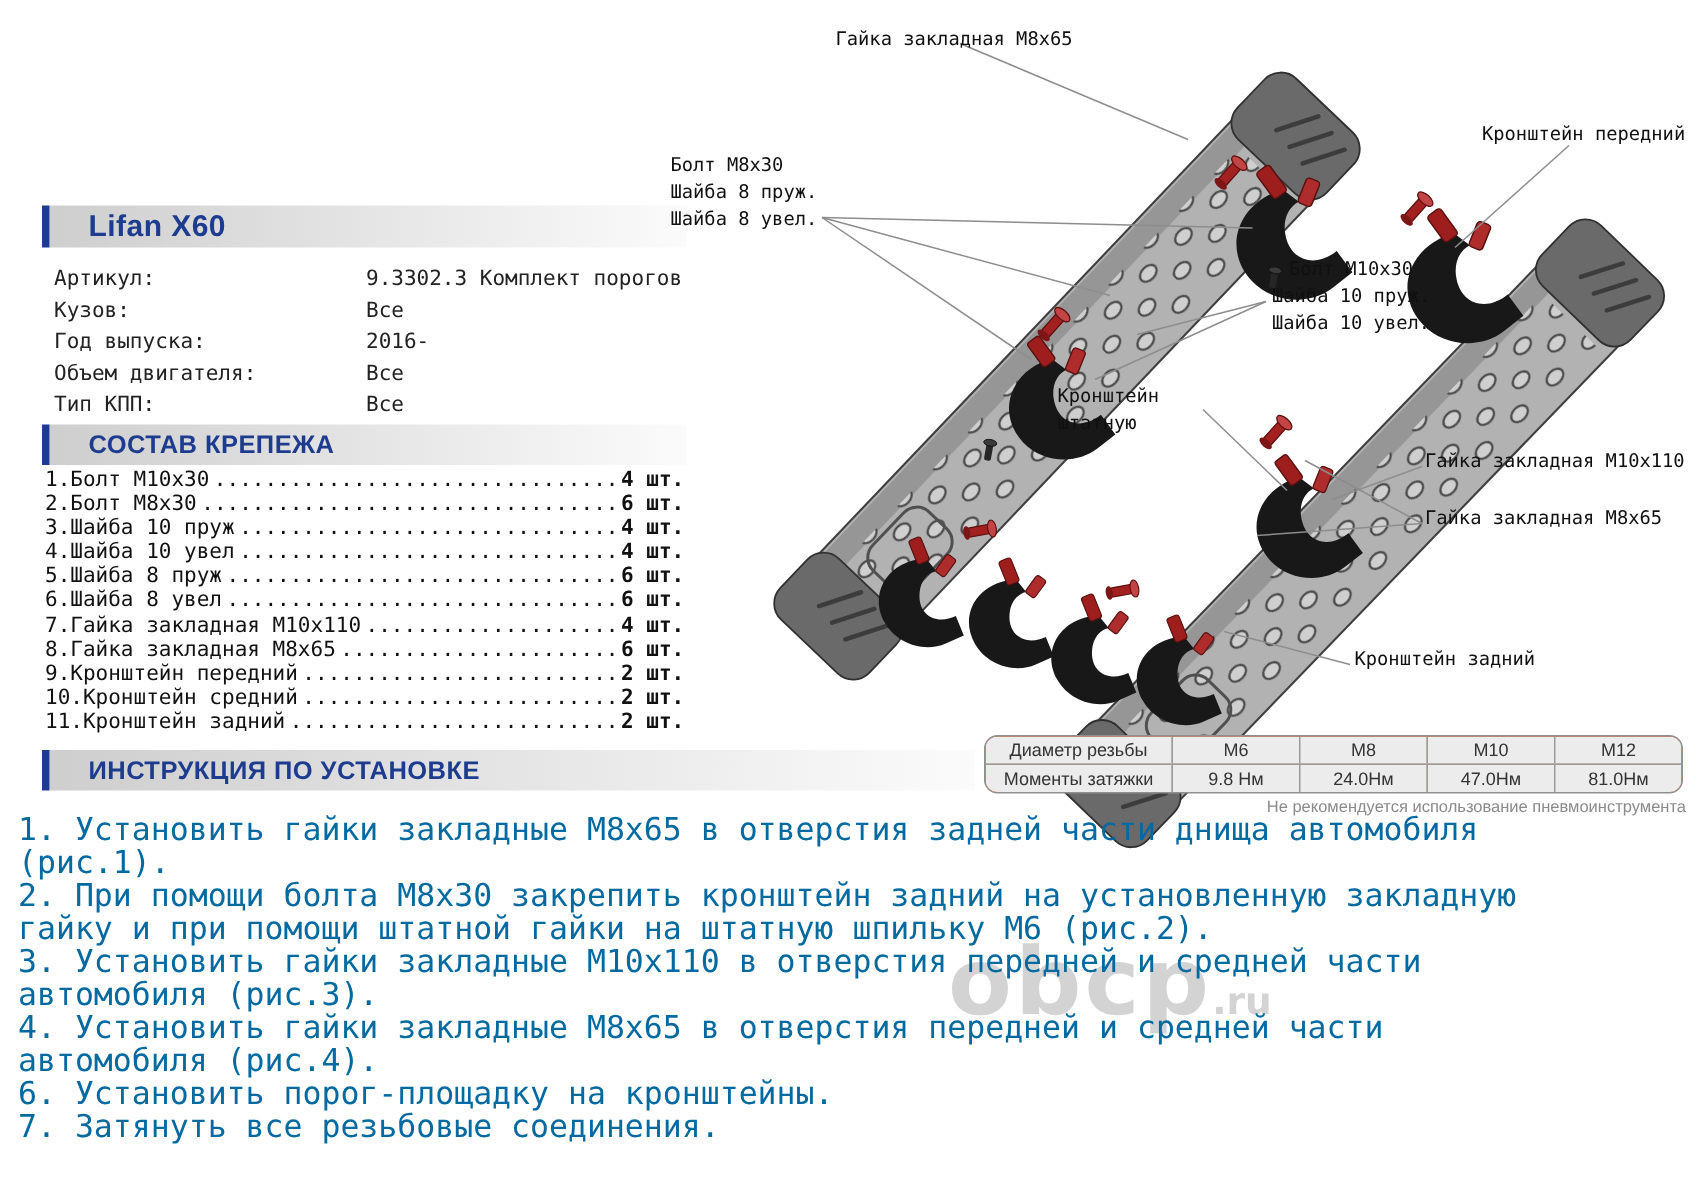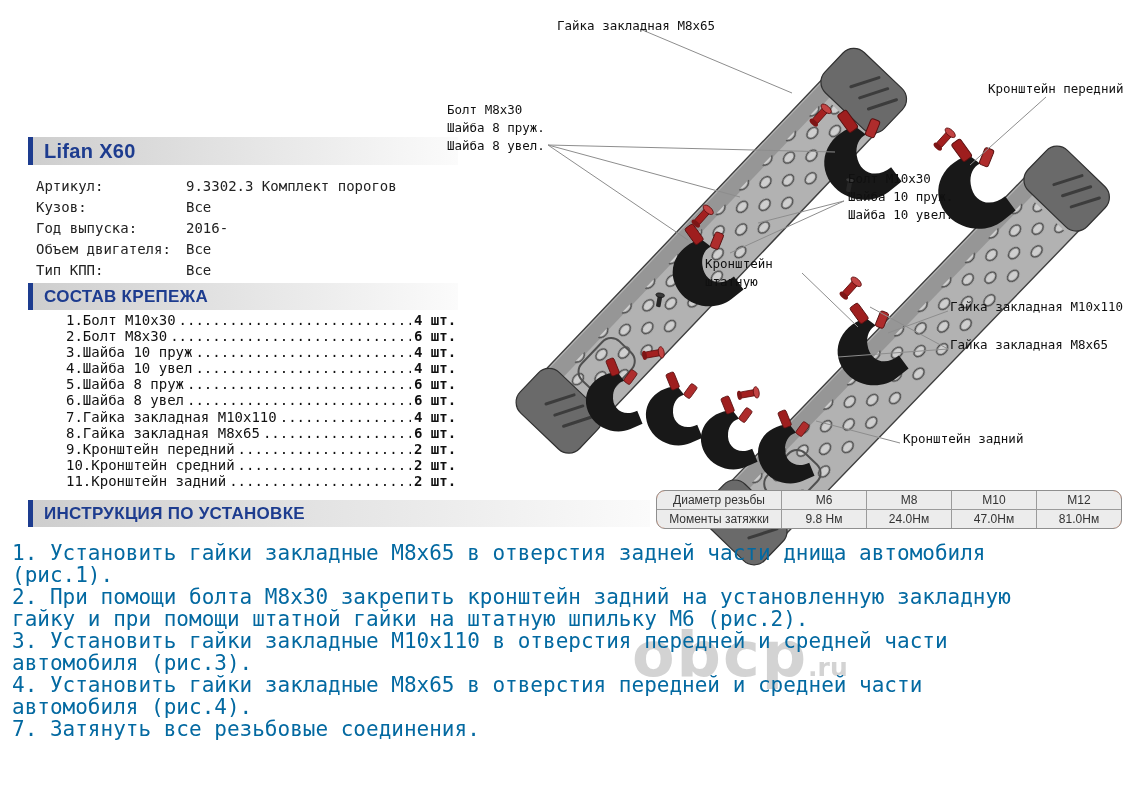--- a/index.html
+++ b/index.html
@@ -2,38 +2,38 @@
 <html><head>
 <meta charset="utf-8">
 <style>
   html,body{margin:0;padding:0;background:#ffffff;}
   .page{position:relative;width:1132px;height:800px;background:#ffffff;overflow:hidden;
         font-family:"DejaVu Sans Mono",monospace;color:#1a1a1a;}
 
   
   .hbar{position:absolute;height:27px;border-left:5px solid #1d3c8f;
         background:linear-gradient(90deg,#cecece 0%,#e7e7e7 55%,#fbfbfb 100%);
-        display:flex;align-items:center;padding-left:11px;box-sizing:border-box;}
+        display:flex;align-items:center;padding-left:26px;box-sizing:border-box;}
   .hbar .htext{font-family:"Liberation Sans",sans-serif;font-weight:bold;
         color:#1d3c8f;font-size:17px;letter-spacing:.3px;white-space:nowrap;}
   #title-bar{left:28px;top:137px;width:430px;height:28px;}
   #title-bar .htext{font-size:20px;}
   #hw-bar{left:28px;top:283px;width:430px;}
   #instr-bar{left:28px;top:500px;width:622px;}
 
   
   .info{position:absolute;left:36px;top:176px;width:430px;font-size:14px;line-height:21px;color:#222;}
-  .info-row{display:flex;height:21px;}
+  .info-row{display:flex;height:21px;gap:25px;}
   .info-label{width:150px;flex:none;}
-  .info-value{flex:1;white-space:nowrap;}
+  .info-value{flex:1;white-space:nowrap;margin-left:33px;}
 
   
   .parts{position:absolute;left:30px;top:312px;width:436px;font-size:14px;line-height:16.1px;color:#111;}
   .part-row{display:flex;align-items:baseline;}
-  .part-name{white-space:nowrap;margin-left:36px;}
+  .part-name{white-space:nowrap;}
   .part-dots{flex:1;overflow:hidden;white-space:nowrap;margin:0 3px;}
   .part-dots::after{content:"...................................................................";}
   .part-qty{flex:none;width:52px;white-space:nowrap;font-weight:bold;}
 
   
   .steps{position:absolute;left:12px;top:542px;width:1002px;font-size:21px;line-height:22px;color:#0369a1;z-index:3;}
   .step{margin:0;}
 
   
   .torque-wrap{position:absolute;left:656px;top:490px;z-index:4;}
@@ -51,21 +51,21 @@
   .watermark{position:absolute;left:632px;top:624px;z-index:2;pointer-events:none;
          font-family:"DejaVu Sans",sans-serif;font-weight:bold;font-size:62px;
          color:rgba(140,140,140,0.38);letter-spacing:2px;line-height:1;}
   .watermark .wm-suffix{font-size:25px;letter-spacing:0;}
 
   
   #diagram{position:absolute;left:440px;top:5px;width:692px;height:585px;z-index:1;}
   .dlabel{position:absolute;font-size:12.5px;line-height:18px;color:#101010;white-space:nowrap;z-index:2;}
   #lbl-top{left:557px;top:17px;}
   #lbl-bolt8{left:447px;top:101px;}
-  #lbl-bolt10{left:848px;top:170px;}
+  #lbl-bolt10{left:848px;top:170px;text-align:center;}
   #lbl-kr-sred{left:705px;top:255px;}
   #lbl-kr-pered{left:988px;top:80px;}
   #lbl-m10x110{left:950px;top:298px;}
   #lbl-m8x65r{left:950px;top:336px;}
   #lbl-kr-zad{left:903px;top:430px;text-align:center;}
 </style>
 </head>
 <body>
 
 <div class="page">
@@ -180,20 +180,21 @@
   <div class="steps">
   <div class="step">1. Установить гайки закладные М8х65 в отверстия задней части днища автомобиля (рис.1).</div>
 
   <div class="step">2. При помощи болта М8х30 закрепить кронштейн задний на установленную закладную гайку и при помощи штатной гайки на штатную шпильку М6 (рис.2).</div>
 
   <div class="step">3. Установить гайки закладные М10х110 в отверстия передней и средней части автомобиля (рис.3).</div>
 
   <div class="step">4. Установить гайки закладные М8х65 в отверстия передней и средней части автомобиля (рис.4).</div>
 
 
+  <div class="step">6. Установить порог-площадку на кронштейны.</div>
 
   <div class="step">7. Затянуть все резьбовые соединения.</div>
 </div>
 
   <div class="torque-wrap">
     <div class="torque">
       <div class="trow1" style="display:contents">
   <div class="tcell">Диаметр резьбы</div>
 
   <div class="tcell">М6</div>
@@ -210,20 +211,21 @@
   <div class="tcell">9.8 Нм</div>
 
   <div class="tcell">24.0Нм</div>
 
   <div class="tcell">47.0Нм</div>
 
   <div class="tcell">81.0Нм</div>
 </div>
     </div>
   </div>
+  <div class="table-note">Не рекомендуется использование пневмоинструмента</div>
 
   <div class="watermark">
     <span>obcp</span><span class="wm-suffix">.ru</span>
   </div>
 
   <svg id="diagram" viewBox="0 0 692 585" xmlns="http://www.w3.org/2000/svg">
     <defs>
       <pattern id="holes" width="34" height="30" patternUnits="userSpaceOnUse">
         <ellipse cx="10" cy="8" rx="6.5" ry="4.5" fill="#cfcfcf" stroke="#4a4a4a" stroke-width="1.5"></ellipse>
         <ellipse cx="27" cy="23" rx="6.5" ry="4.5" fill="#cfcfcf" stroke="#4a4a4a" stroke-width="1.5"></ellipse>

